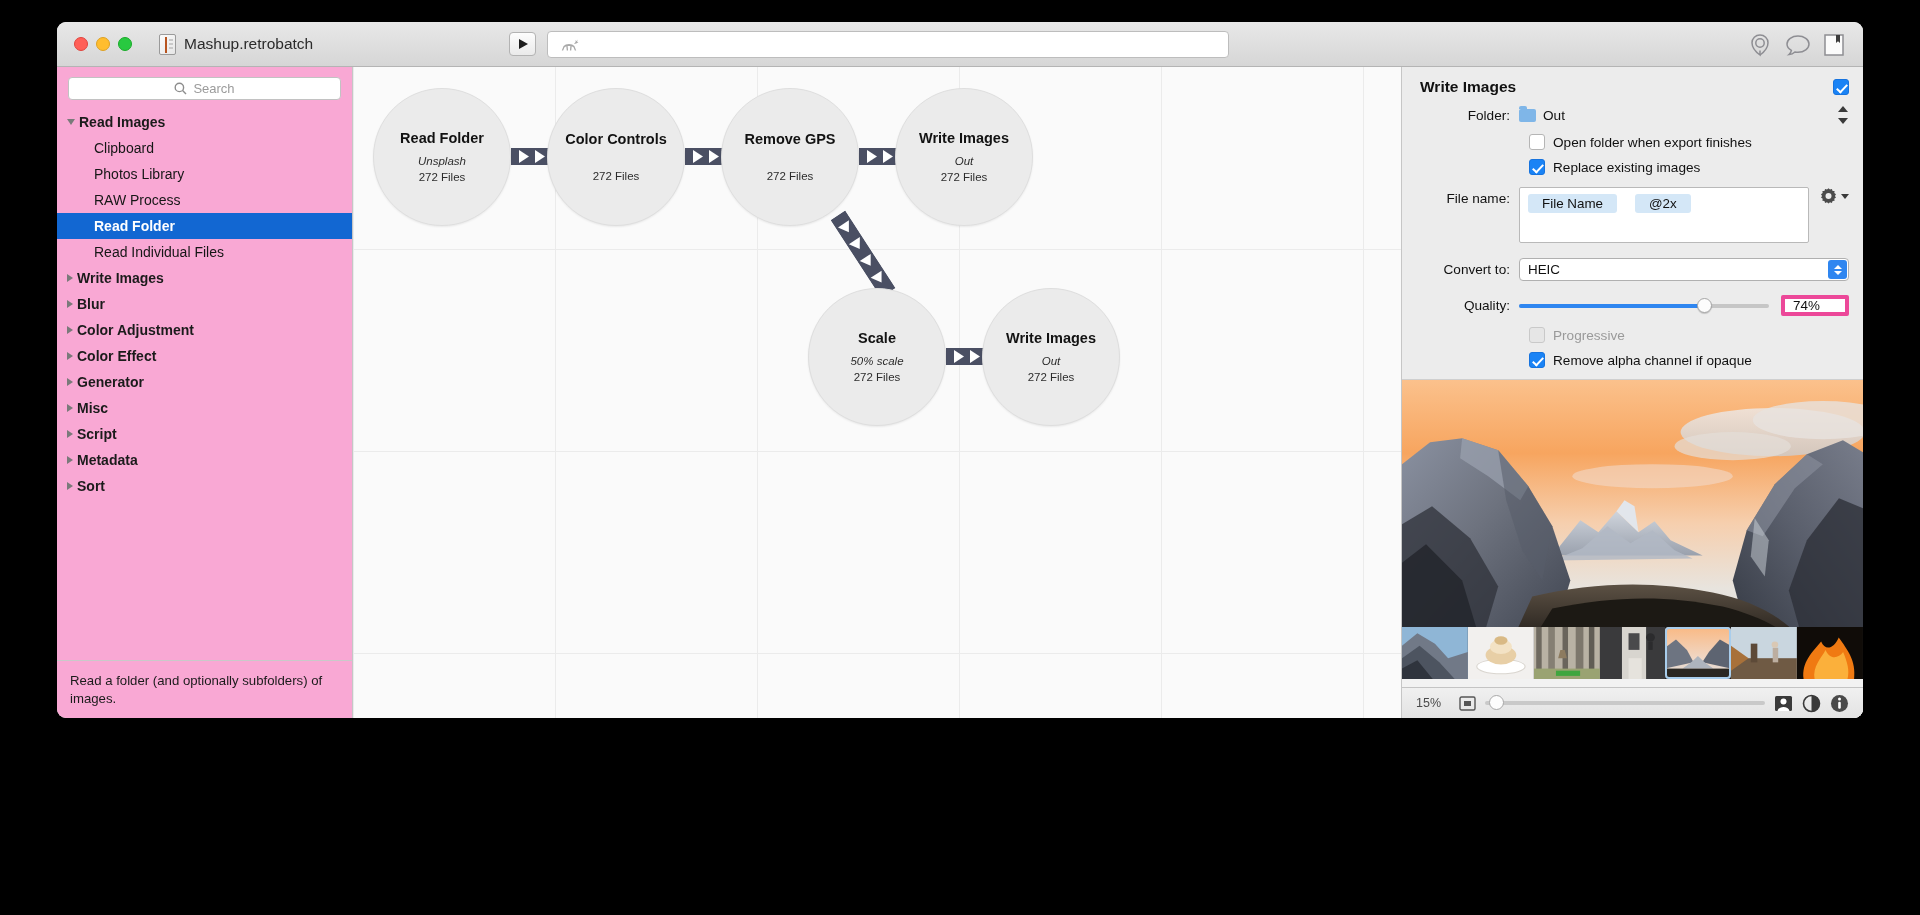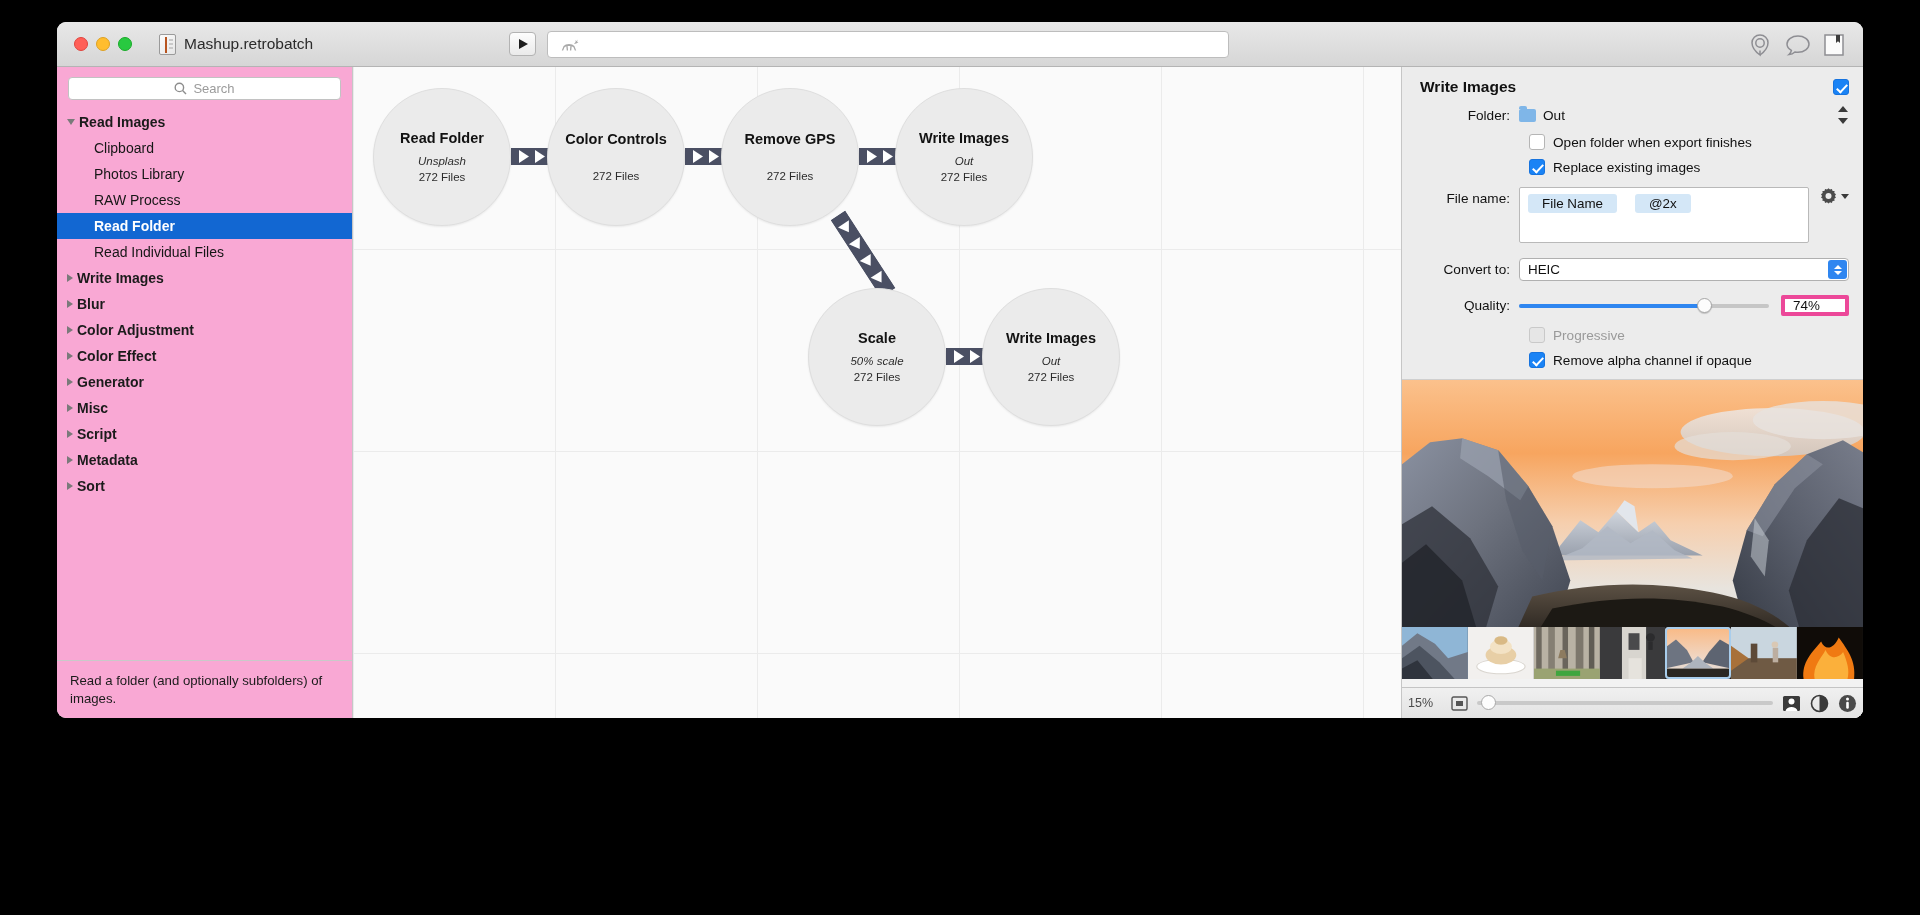--- a/index.html
+++ b/index.html
@@ -399,21 +399,21 @@
     position: relative;
     overflow: hidden;
   }
   .thumb.sel { outline: 2px solid #a8cdec; outline-offset: -2px; border-radius: 4px; z-index: 3; }
 
   .preview-bar {
     height: 31px;
     background: linear-gradient(to bottom,#f0f0f0,#e3e3e3);
     border-top: 1px solid #c4c4c4;
     display: flex; align-items: center;
-    padding: 0 6px;
+    padding: 0 14px;
     gap: 9px;
     margin-top: 8px;
   }
   .zoom-label { font-size: 12.5px; color: #4a4a4a; width: 34px; }
   .zoom-track {
     flex: 1; height: 4px; background: #c9c9c9; border-radius: 2px;
     position: relative;
   }
   .zoom-knob {
     position: absolute; left: 0; top: -6px;

